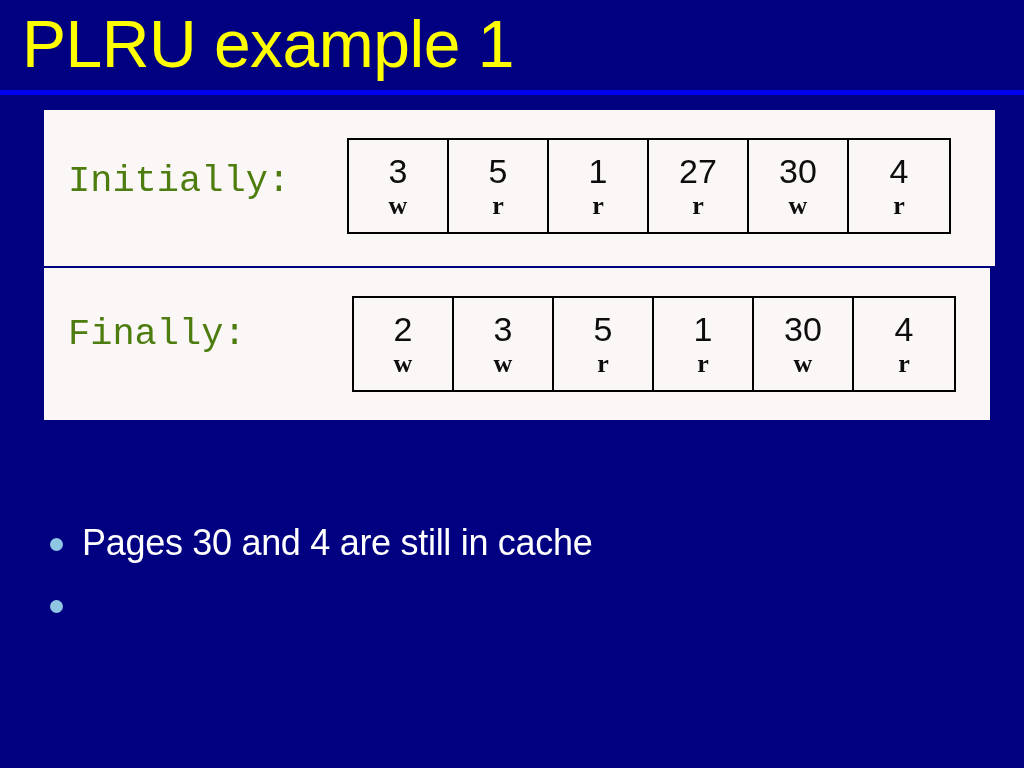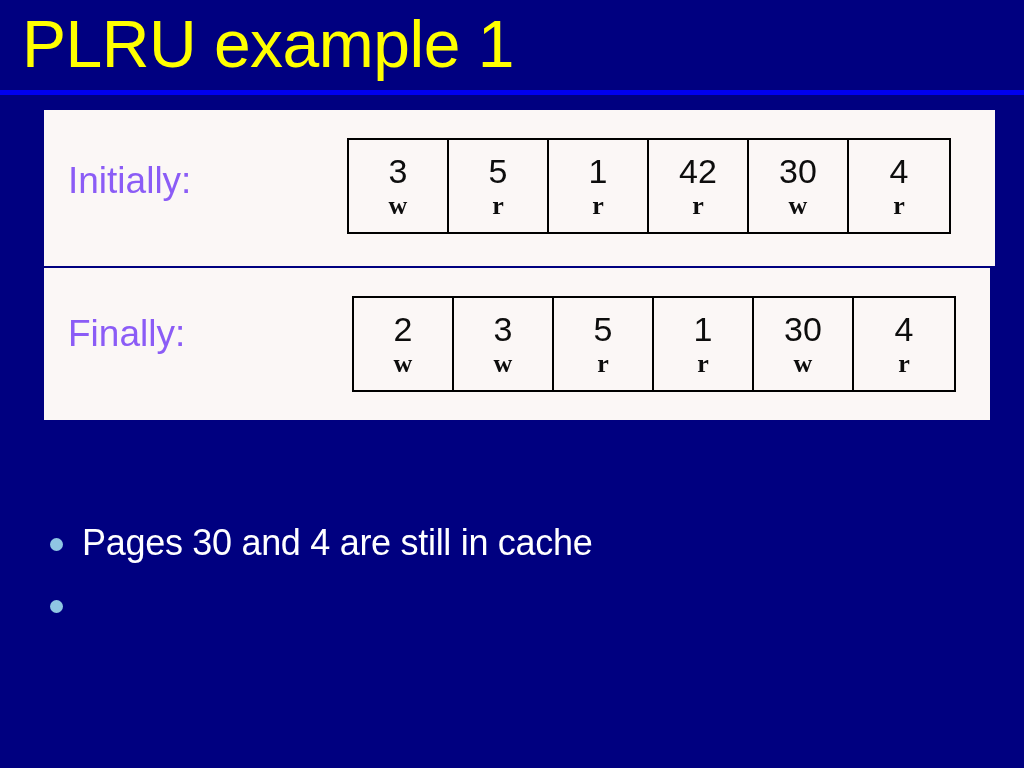--- a/index.html
+++ b/index.html
@@ -59,24 +59,24 @@
   }
   #panel-finally {
     left: 44px;
     top: 268px;
     width: 946px;
     height: 152px;
   }
 
   .row-label {
     position: absolute;
-    font-family: Liberation Sans, sans-serif;
+    font-family: Liberation Mono, monospace;
     font-size: 37px;
     font-weight: normal;
-    color: #8b5cf6;
+    color: #4d7c0f;
     white-space: nowrap;
   }
   #label-initially { left: 24px; top: 50px; }
   #label-finally   { left: 24px; top: 45px; }
 
   
   .cell-table {
     position: absolute;
     display: flex;
     border: 2px solid #000000;
@@ -173,21 +173,21 @@
       </div>
       <div class="cell">
         <span class="cell-page">5</span>
         <span class="cell-op">r</span>
       </div>
       <div class="cell">
         <span class="cell-page">1</span>
         <span class="cell-op">r</span>
       </div>
       <div class="cell">
-        <span class="cell-page">42</span>
+        <span class="cell-page">27</span>
         <span class="cell-op">r</span>
       </div>
       <div class="cell">
         <span class="cell-page">30</span>
         <span class="cell-op">w</span>
       </div>
       <div class="cell">
         <span class="cell-page">4</span>
         <span class="cell-op">r</span>
       </div>

